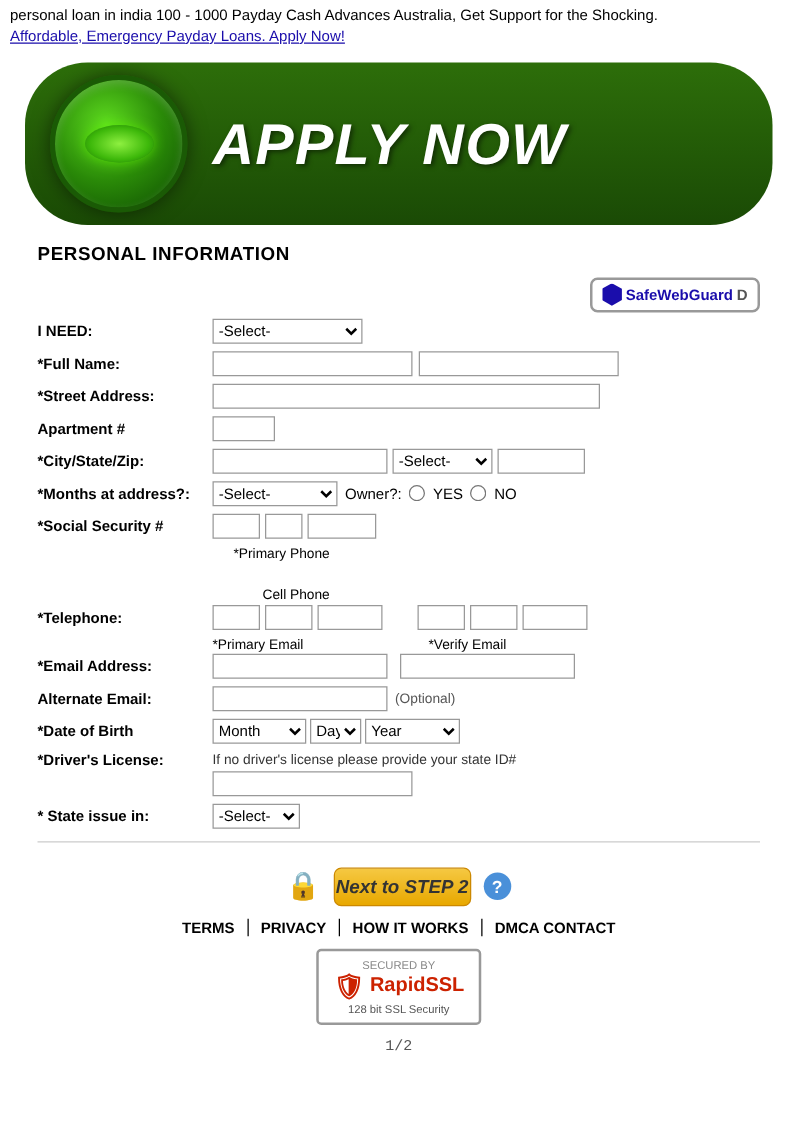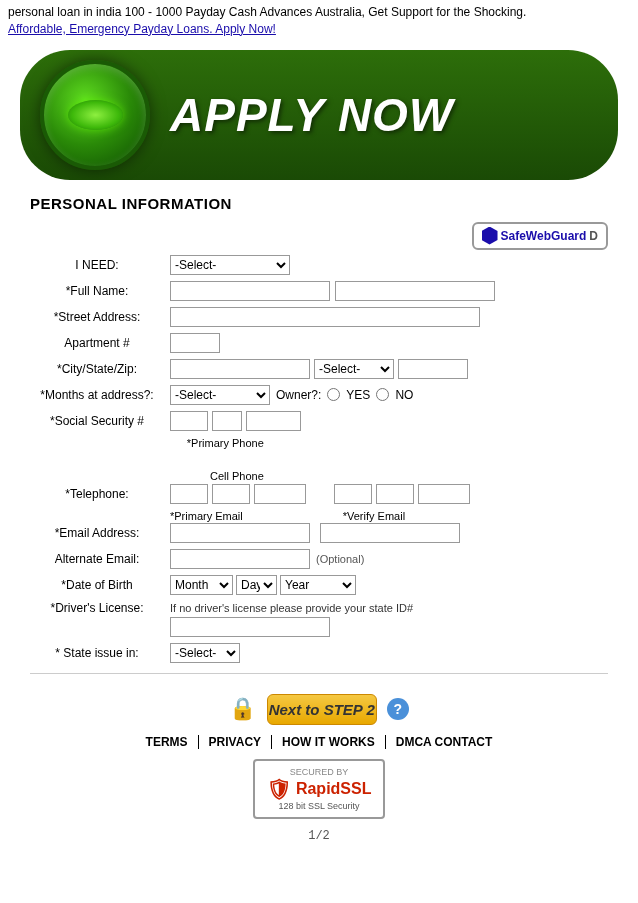--- a/index.html
+++ b/index.html
@@ -102,24 +102,25 @@
       background: #1a0dab;
       clip-path: polygon(50% 0%, 100% 25%, 100% 75%, 50% 100%, 0% 75%, 0% 25%);
       display: inline-block;
     }
     .form-row {
       display: flex;
       align-items: center;
       margin-bottom: 6px;
     }
     .form-label {
-      text-align: center;
+      text-align: left;
       min-width: 140px;
       padding-right: 6px;
       font-size: 12px;
+      font-weight: bold;
     }
     input[type="text"] {
       border: 1px solid #999;
       padding: 2px 4px;
       font-size: 12px;
       height: 20px;
     }
     select {
       border: 1px solid #999;
       font-size: 12px;
@@ -389,21 +390,21 @@
 
   <div class="form-row">
     <div class="form-label">Alternate Email:</div>
     <input type="text" style="width: 140px; margin-right: 6px;">
     <span style="font-size:11px; color:#555;">(Optional)</span>
   </div>
 
   <div class="form-row">
     <div class="form-label">*Date of Birth</div>
     <div class="dob-selects">
-      <select style="width:63px;">
+      <select style="width:75px;">
         <option>Month</option>
       </select>
       <select style="width:41px;">
         <option>Day</option>
       </select>
       <select style="width:76px;">
         <option>Year</option>
       </select>
     </div>
   </div>

